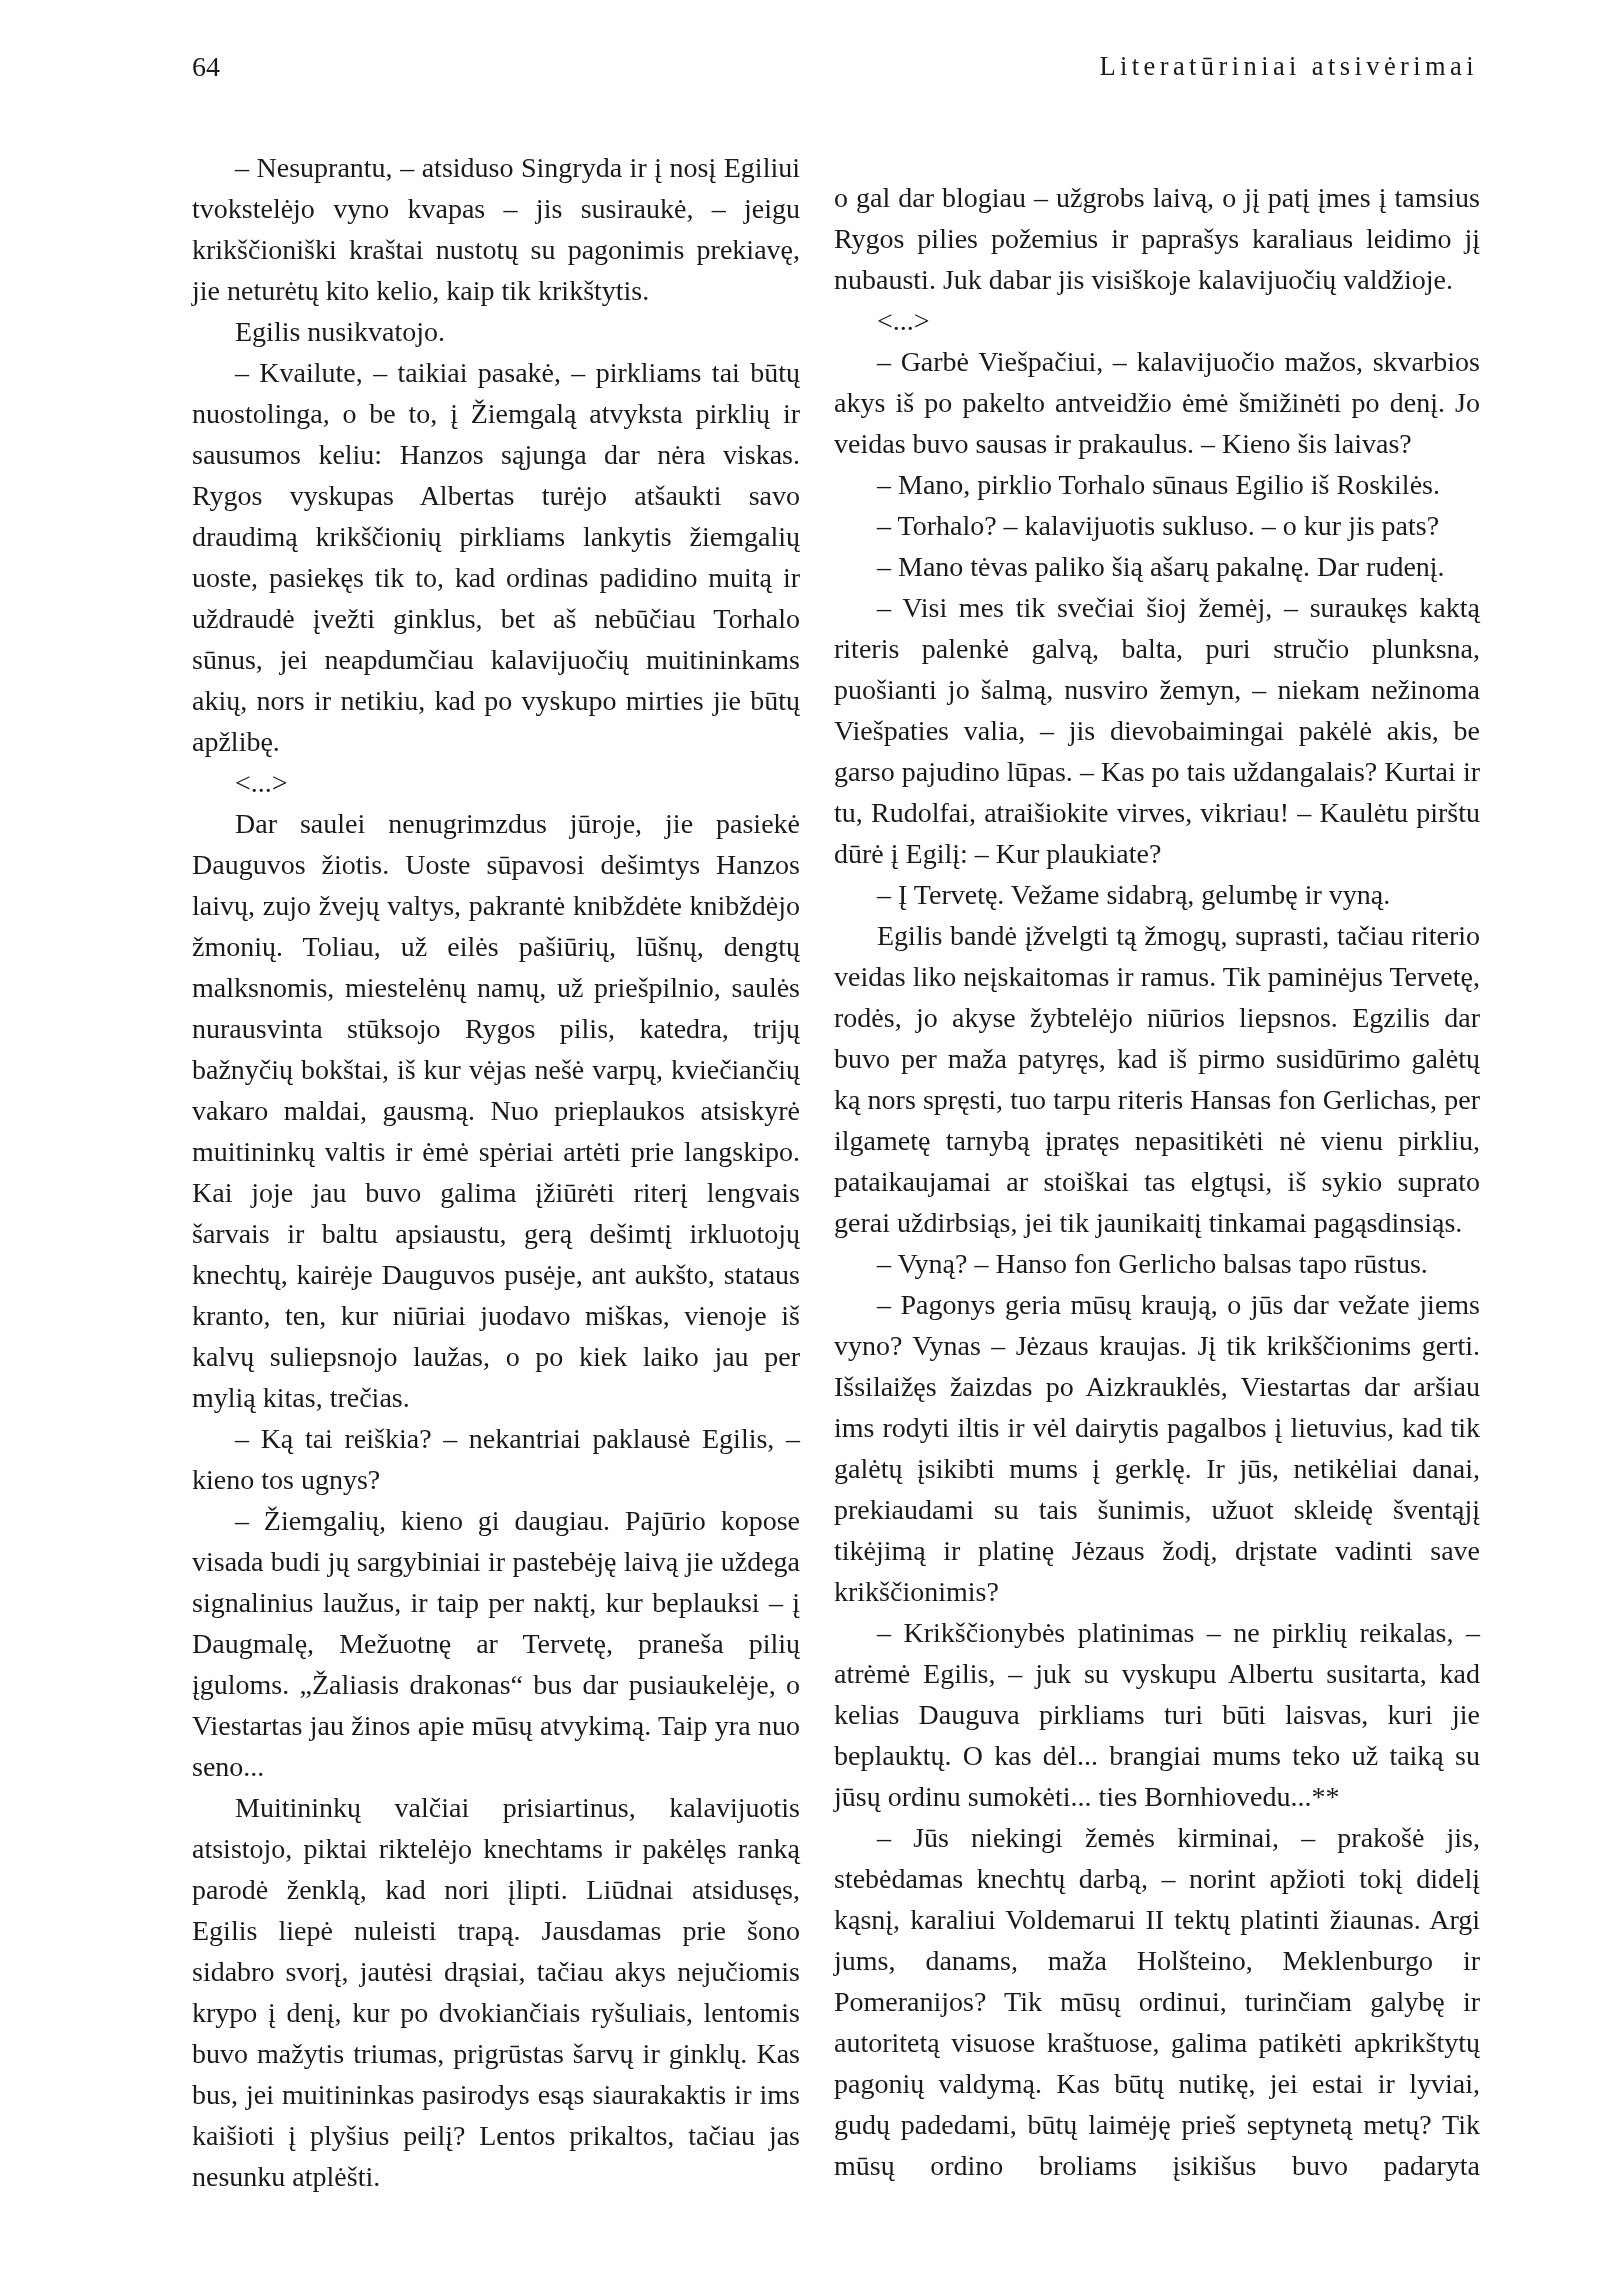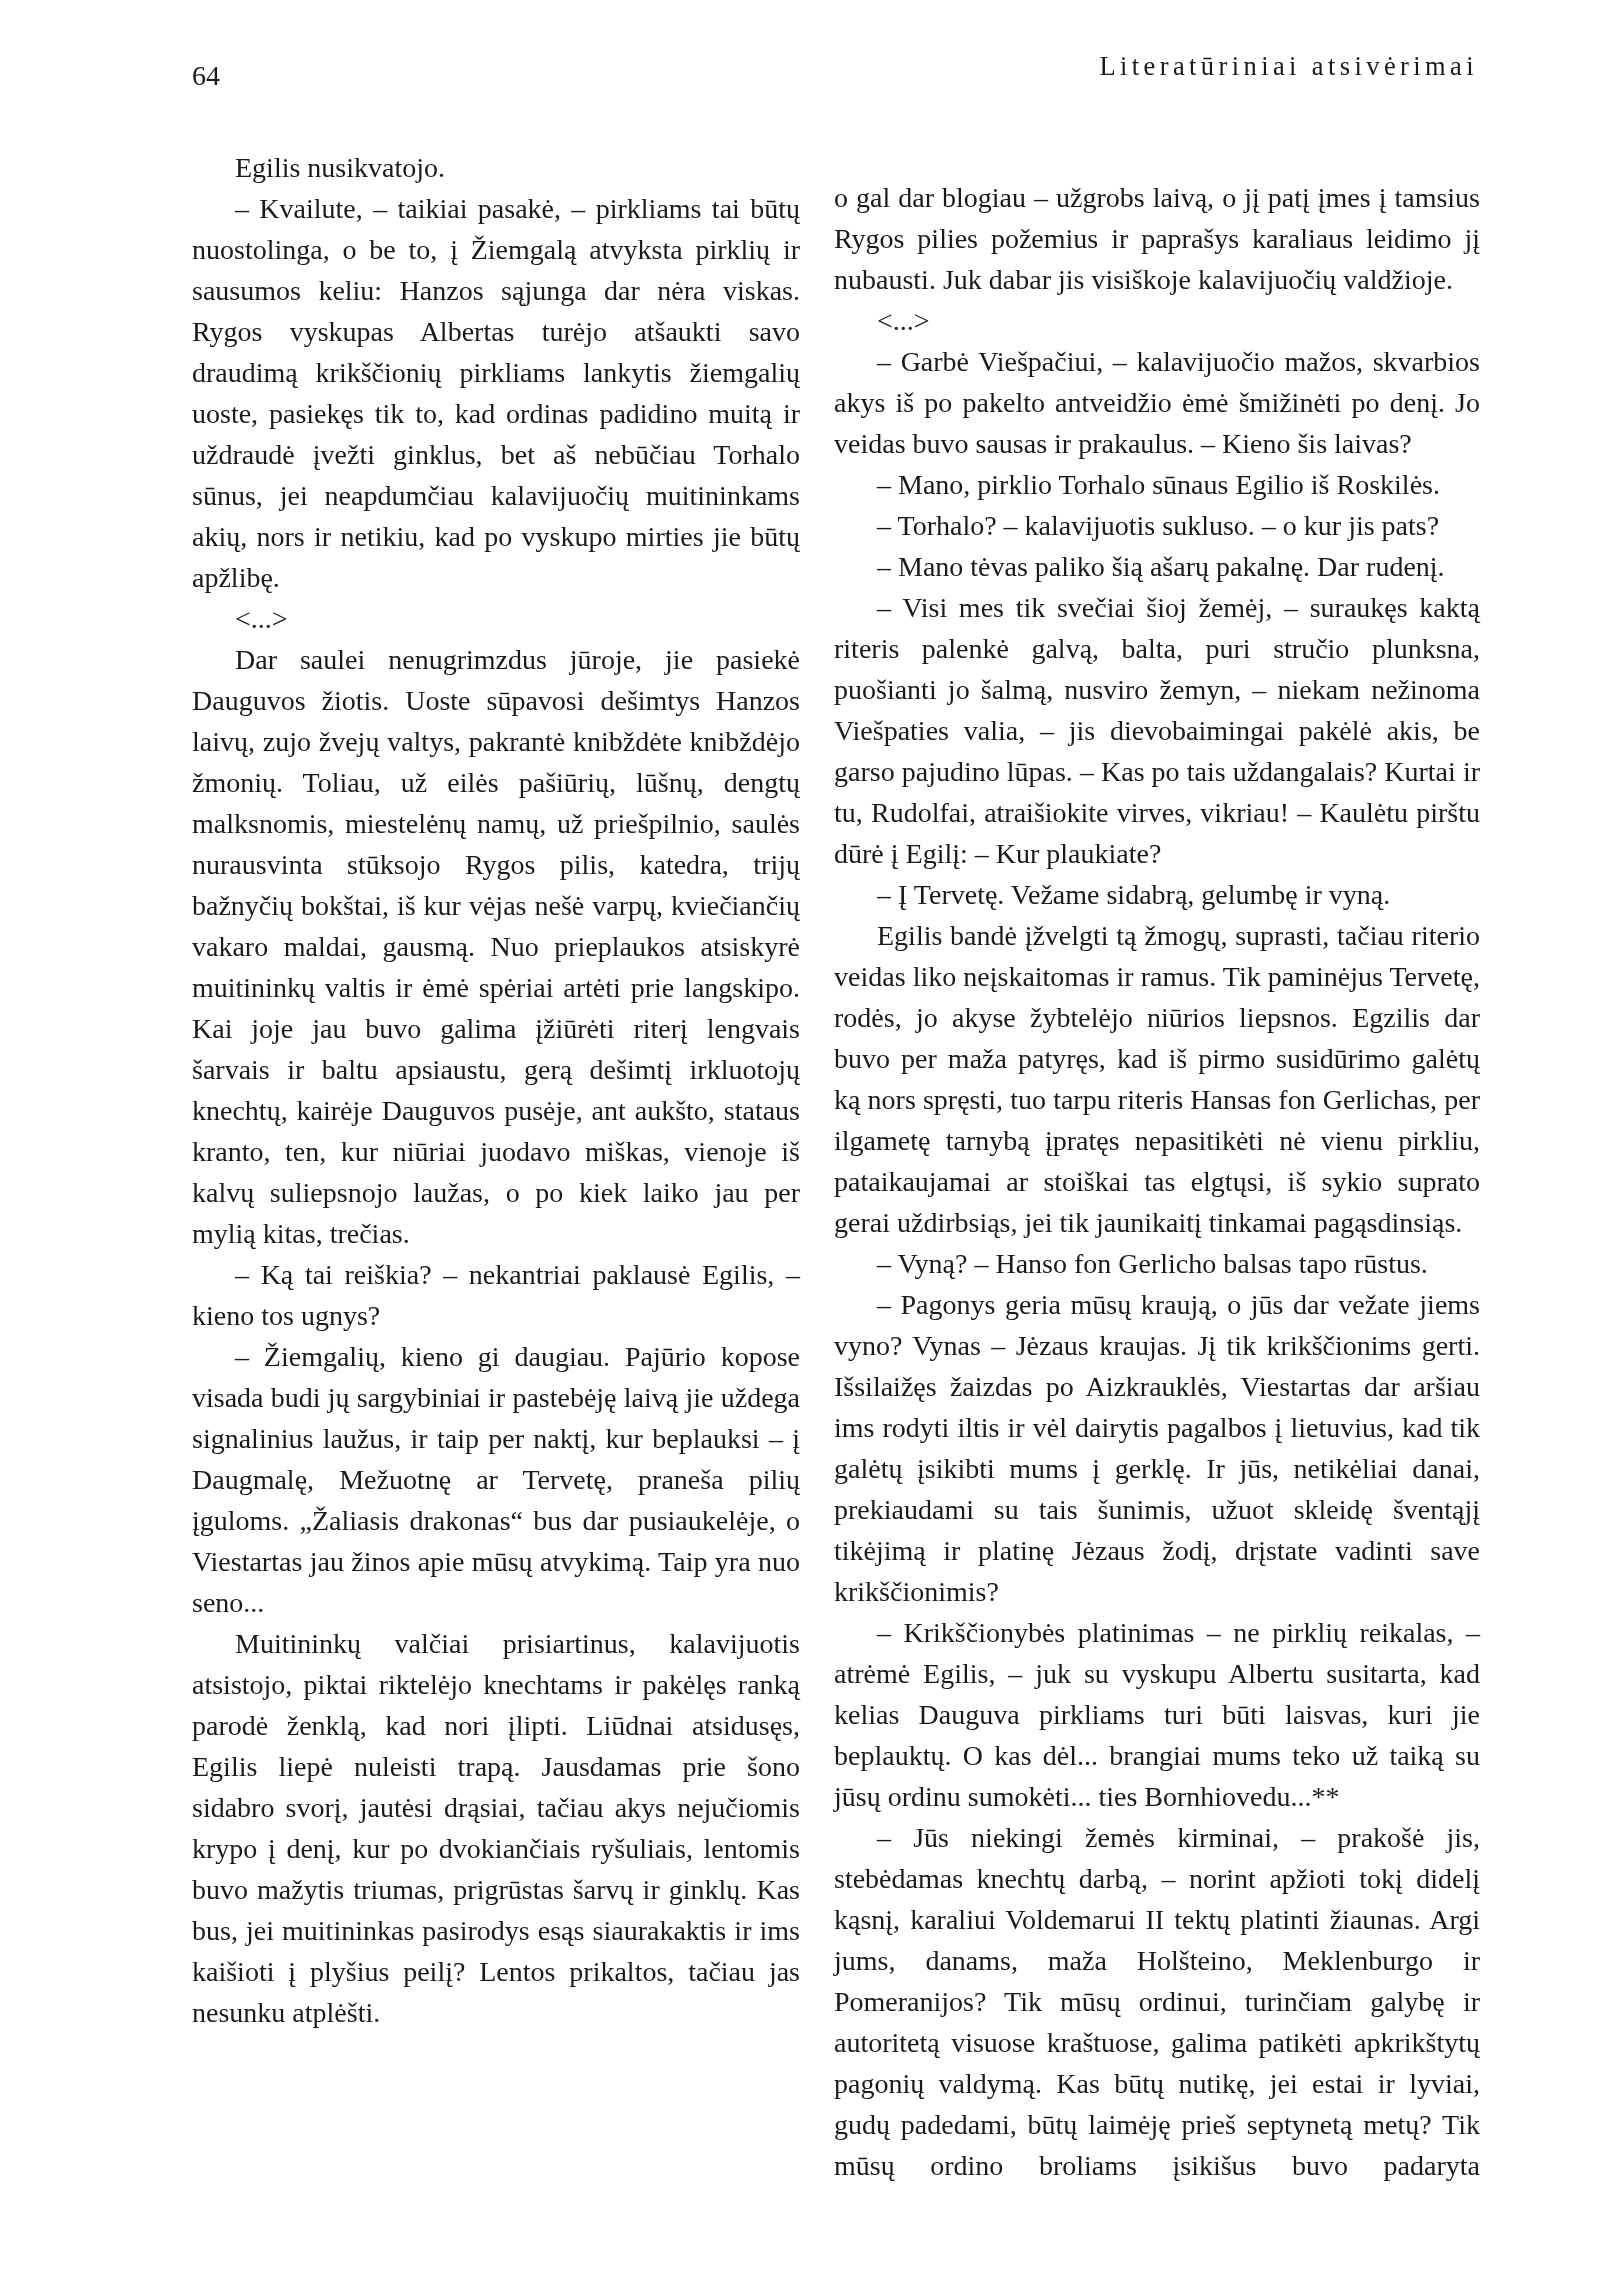--- a/index.html
+++ b/index.html
@@ -1,36 +1,37 @@
 <!DOCTYPE html>
 <html><head>
 <meta charset="utf-8">
 <style>
   html, body { margin:0; padding:0; background:#ffffff; }
   body { width:1621px; height:2293px; position:relative; overflow:hidden; color:#1a1a1a;
          font-family:"Liberation Serif","DejaVu Serif",serif; }
   .header { position:absolute; top:51px; left:192px; width:1286px; height:39px; }
-  .page-num { position:absolute; left:0; top:0; font-size:28px;margin-top:9px; }
+  .page-num { position:absolute; left:0; top:0; font-size:28px; }
   .running-title { position:absolute; right:0; top:0; font-size:26.5px; letter-spacing:4.4px; }
   .col { position:absolute; top:147px; font-size:28px; line-height:41px; text-align:justify; hyphens:none; }
   .col.left { left:192px; width:608px; }
   .col.right { left:834px; width:646px;margin-top:30px; }
   .col p { margin:0; text-indent:0; }
   .col p.ind { text-indent:43px; }
   .col p.last-just { text-align-last:justify; }
 </style>
 </head>
 <body>
 
 <div class="header">
   <span class="page-num">64</span>
   <span class="running-title">Literatūriniai atsivėrimai</span>
 </div>
 
 <div class="col left">
+  <p class="ind">– Nesuprantu, – atsiduso Singryda ir į nosį Egiliui tvokstelėjo vyno kvapas – jis susiraukė, – jeigu krikščioniški kraštai nustotų su pagonimis prekiavę, jie neturėtų kito kelio, kaip tik krikštytis.</p>
   <p class="ind">Egilis nusikvatojo.</p>
   <p class="ind">– Kvailute, – taikiai pasakė, – pirkliams tai būtų nuostolinga, o be to, į Žiemgalą atvyksta pirklių ir sausumos keliu: Hanzos sąjunga dar nėra viskas. Rygos vyskupas Albertas turėjo atšaukti savo draudimą krikščionių pirkliams lankytis žiemgalių uoste, pasiekęs tik to, kad ordinas padidino muitą ir uždraudė įvežti ginklus, bet aš nebūčiau Torhalo sūnus, jei neapdumčiau kalavijuočių muitininkams akių, nors ir netikiu, kad po vyskupo mirties jie būtų apžlibę.</p>
   <p class="ind">&lt;...&gt;</p>
   <p class="ind">Dar saulei nenugrimzdus jūroje, jie pasiekė Dauguvos žiotis. Uoste sūpavosi dešimtys Hanzos laivų, zujo žvejų valtys, pakrantė knibždėte knibždėjo žmonių. Toliau, už eilės pašiūrių, lūšnų, dengtų malksnomis, miestelėnų namų, už priešpilnio, saulės nurausvinta stūksojo Rygos pilis, katedra, trijų bažnyčių bokštai, iš kur vėjas nešė varpų, kviečiančių vakaro maldai, gausmą. Nuo prieplaukos atsiskyrė muitininkų valtis ir ėmė spėriai artėti prie langskipo. Kai joje jau buvo galima įžiūrėti riterį lengvais šarvais ir baltu apsiaustu, gerą dešimtį irkluotojų knechtų, kairėje Dauguvos pusėje, ant aukšto, stataus kranto, ten, kur niūriai juodavo miškas, vienoje iš kalvų suliepsnojo laužas, o po kiek laiko jau per mylią kitas, trečias.</p>
   <p class="ind">– Ką tai reiškia? – nekantriai paklausė Egilis, – kieno tos ugnys?</p>
   <p class="ind">– Žiemgalių, kieno gi daugiau. Pajūrio kopose visada budi jų sargybiniai ir pastebėję laivą jie uždega signalinius laužus, ir taip per naktį, kur beplauksi – į Daugmalę, Mežuotnę ar Tervetę, praneša pilių įguloms. „Žaliasis drakonas“ bus dar pusiaukelėje, o Viestartas jau žinos apie mūsų atvykimą. Taip yra nuo seno...</p>
   <p class="ind">Muitininkų valčiai prisiartinus, kalavijuotis atsistojo, piktai riktelėjo knechtams ir pakėlęs ranką parodė ženklą, kad nori įlipti. Liūdnai atsidusęs, Egilis liepė nuleisti trapą. Jausdamas prie šono sidabro svorį, jautėsi drąsiai, tačiau akys nejučiomis krypo į denį, kur po dvokiančiais ryšuliais, lentomis buvo mažytis triumas, prigrūstas šarvų ir ginklų. Kas bus, jei muitininkas pasirodys esąs siaurakaktis ir ims kaišioti į plyšius peilį? Lentos prikaltos, tačiau jas nesunku atplėšti.</p>
 
 </div>
 

